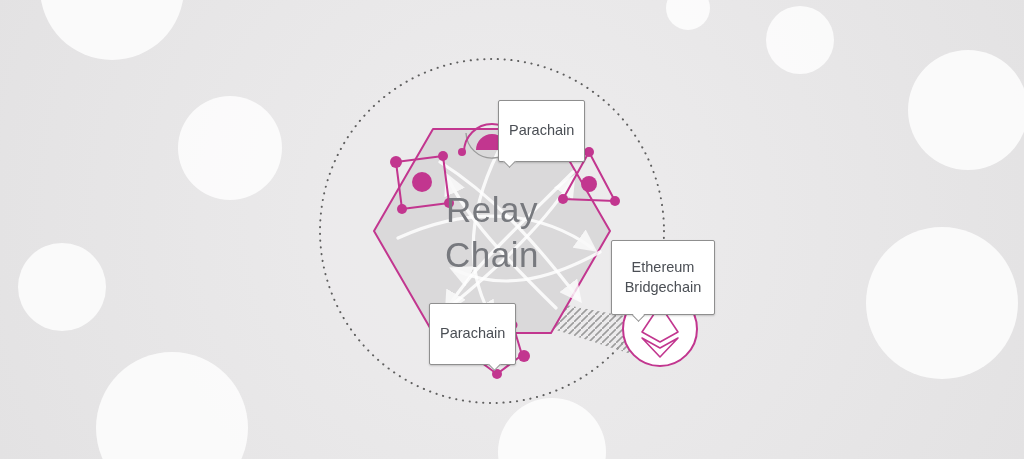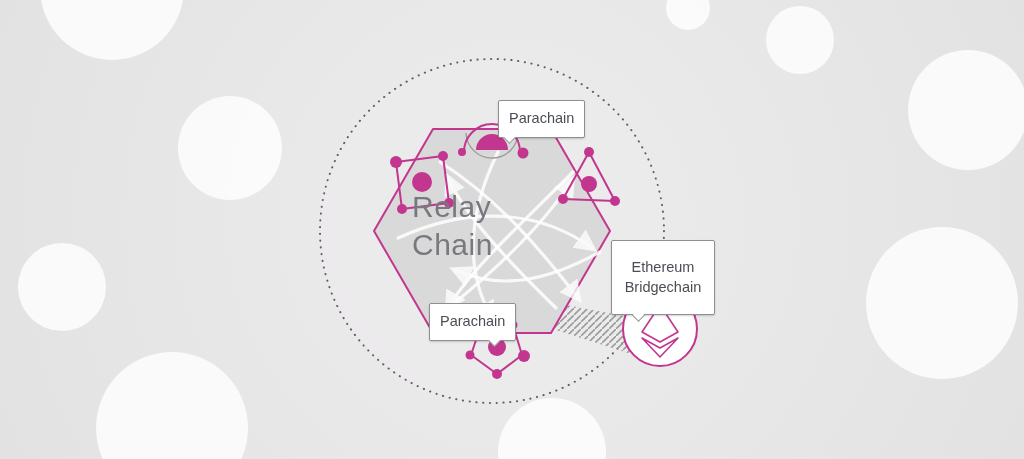--- a/index.html
+++ b/index.html
@@ -27,28 +27,28 @@
   .node-outline{fill:none;stroke:var(--magenta);stroke-width:2;stroke-linejoin:round;}
   .node-dot{fill:var(--magenta);}
   .node-fill{fill:var(--magenta);}
   .orbit{fill:none;stroke:#9a9a9a;stroke-width:1.3;}
   .bridge{fill:url(#hatch);}
   .eth-circle{fill:#ffffff;stroke:var(--magenta);stroke-width:2;}
   .eth-glyph{fill:none;stroke:var(--magenta);stroke-width:1.6;stroke-linejoin:round;}
 
   .relay-title{
     position:absolute;left:412px;top:188px;width:160px;height:96px;
-    text-align:left;font-size:30px;line-height:1.28;color:var(--title-text);
+    text-align:center;font-size:35px;line-height:1.28;color:var(--title-text);
     letter-spacing:.5px;z-index:4;
   }
   .bubble{
     position:absolute;z-index:6;background:#ffffff;border:1px solid var(--label-border);
     border-radius:2px;box-shadow:0 1px 2px rgba(0,0,0,.18);
     color:var(--label-text);font-size:14.5px;line-height:1.35;
-    padding:8px 10px;text-align:center;white-space:nowrap;
+    padding:20px 10px;text-align:center;white-space:nowrap;
   }
   .bubble .pointer{
     position:absolute;width:9px;height:9px;background:#ffffff;
     border-right:1px solid var(--label-border);border-bottom:1px solid var(--label-border);
     transform:rotate(45deg);bottom:-5.5px;
   }
   .bubble-eth{white-space:normal;width:104px;padding:17px 6px;}
 </style>
 </head>
 <body>

